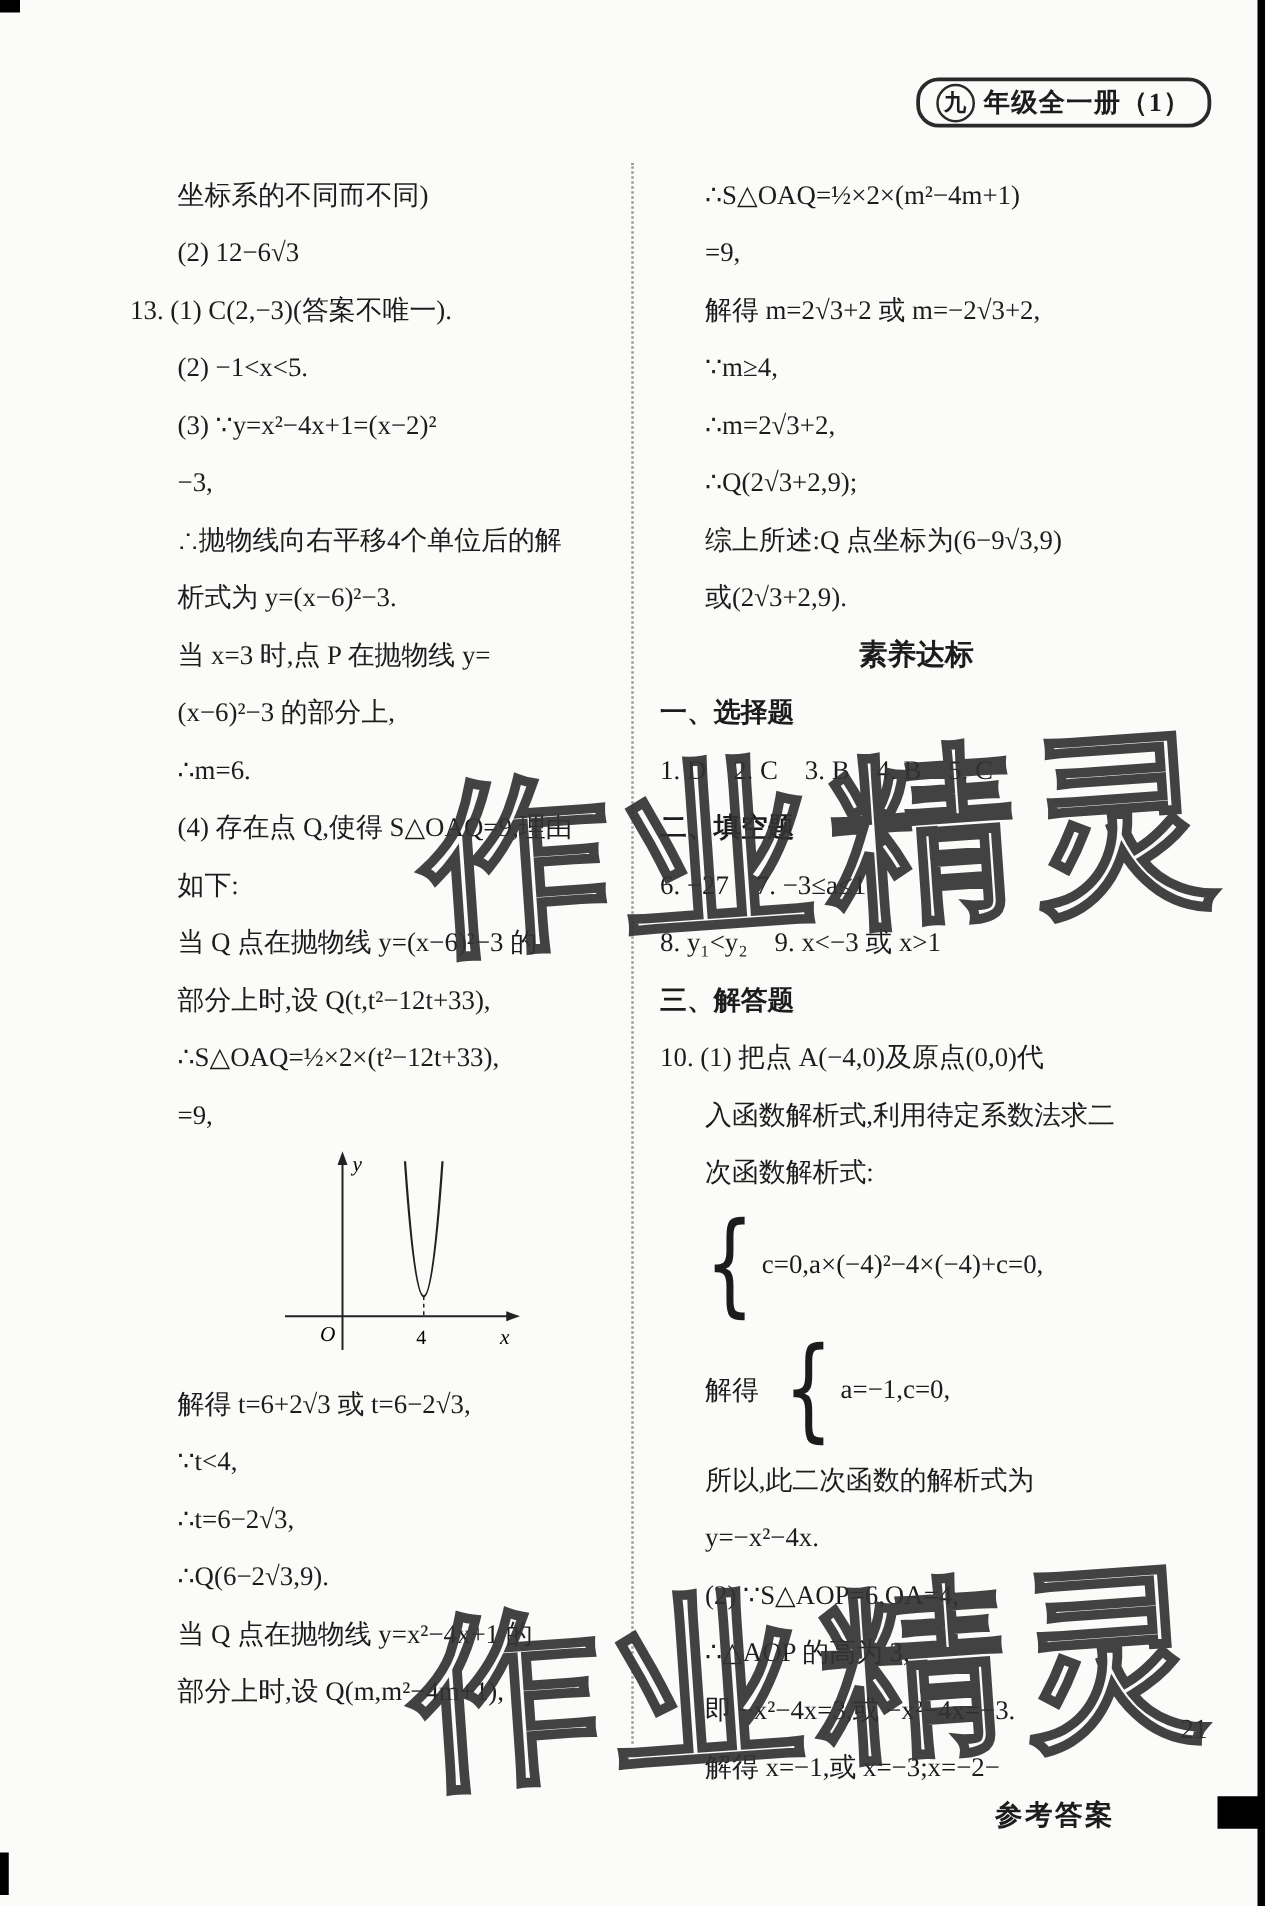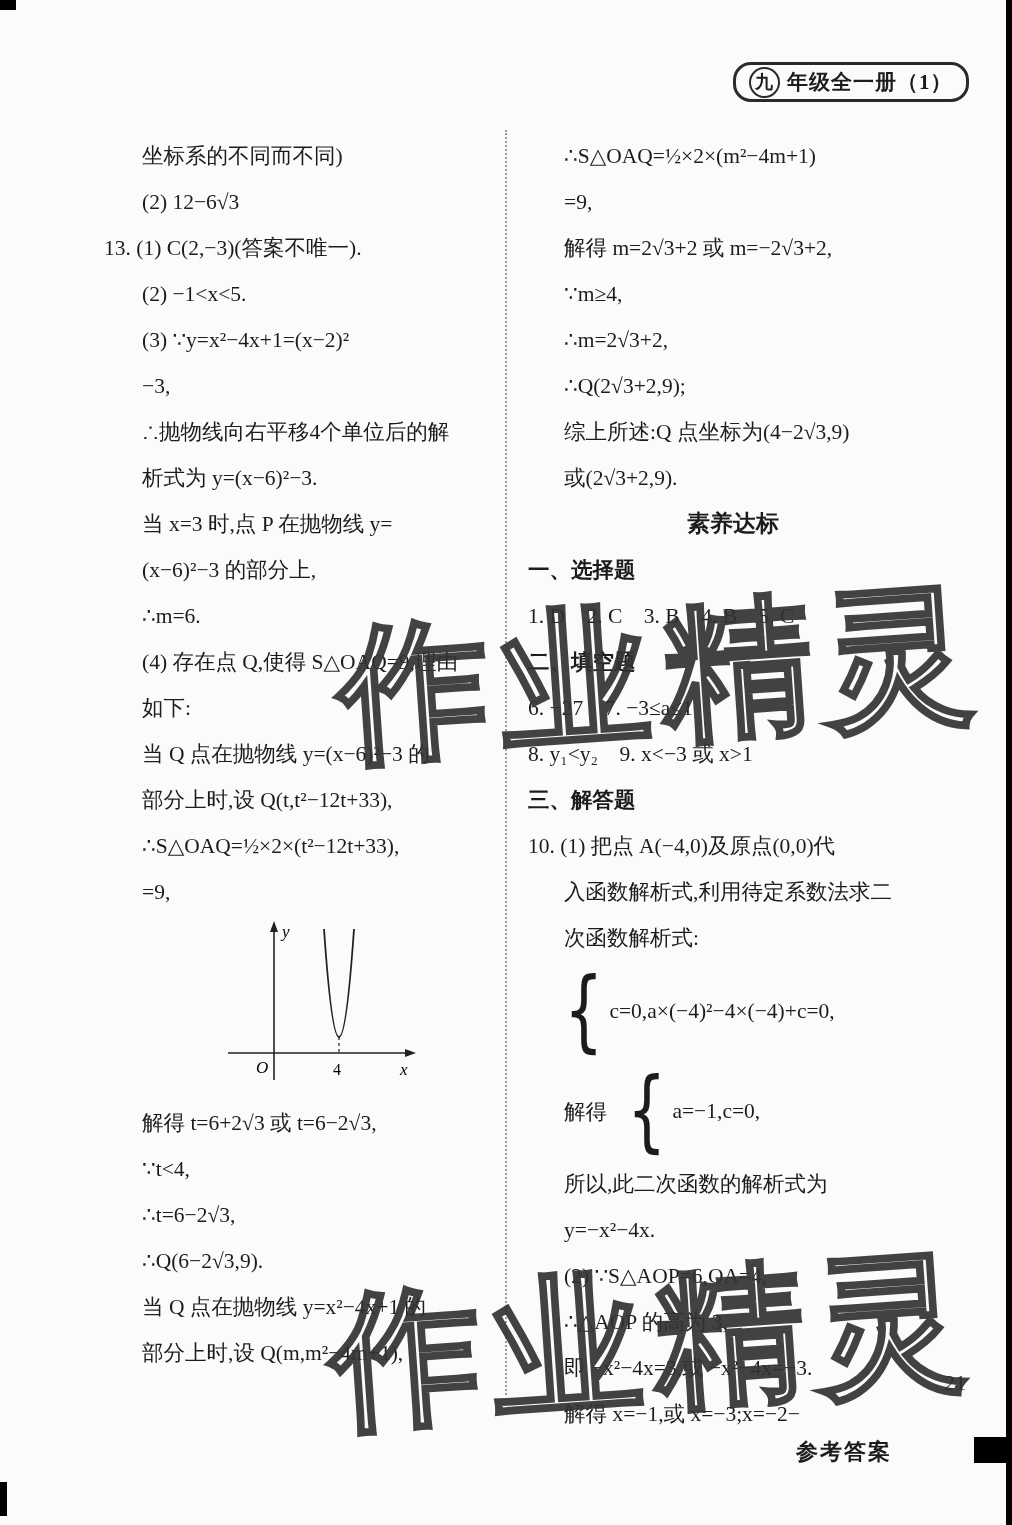--- a/index.html
+++ b/index.html
@@ -134,21 +134,21 @@
     <div class="ln">部分上时,设 Q(m,m²−4m+1),</div>
   </div>
 
   <div class="col col-right">
     <div class="ln ind">∴S△OAQ=½×2×(m²−4m+1)</div>
     <div class="ln ind">=9,</div>
     <div class="ln ind">解得 m=2√3+2 或 m=−2√3+2,</div>
     <div class="ln ind">∵m≥4,</div>
     <div class="ln ind">∴m=2√3+2,</div>
     <div class="ln ind">∴Q(2√3+2,9);</div>
-    <div class="ln ind">综上所述:Q 点坐标为(4−2√3,9)</div>
+    <div class="ln ind">综上所述:Q 点坐标为(6−9√3,9)</div>
     <div class="ln ind">或(2√3+2,9).</div>
 
     <div class="ln bold center heading-main">素养达标</div>
 
     <div class="ln bold">一、选择题</div>
     <div class="ln">1. D　2. C　3. B　4. B　5. C</div>
 
     <div class="ln bold">二、填空题</div>
     <div class="ln">6. −27　7. −3≤a≤1</div>
     <div class="ln">8. y₁&lt;y₂　9. x&lt;−3 或 x&gt;1</div>

